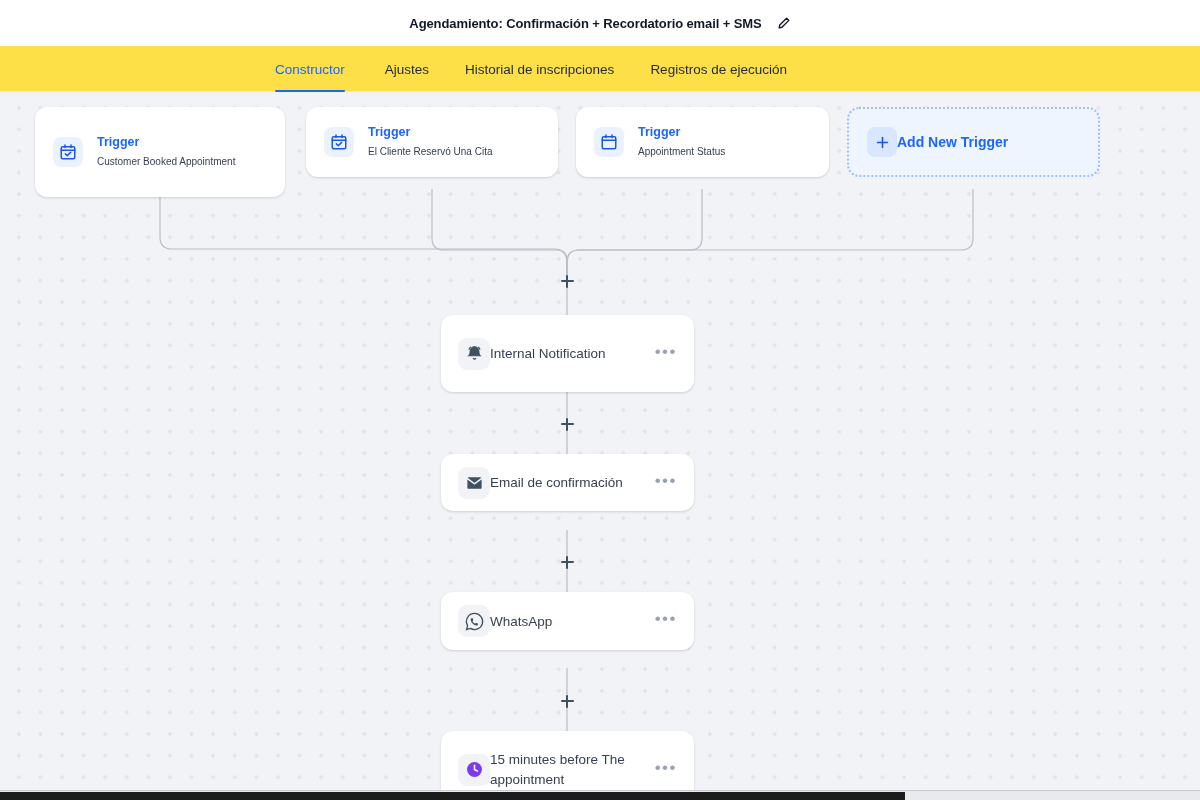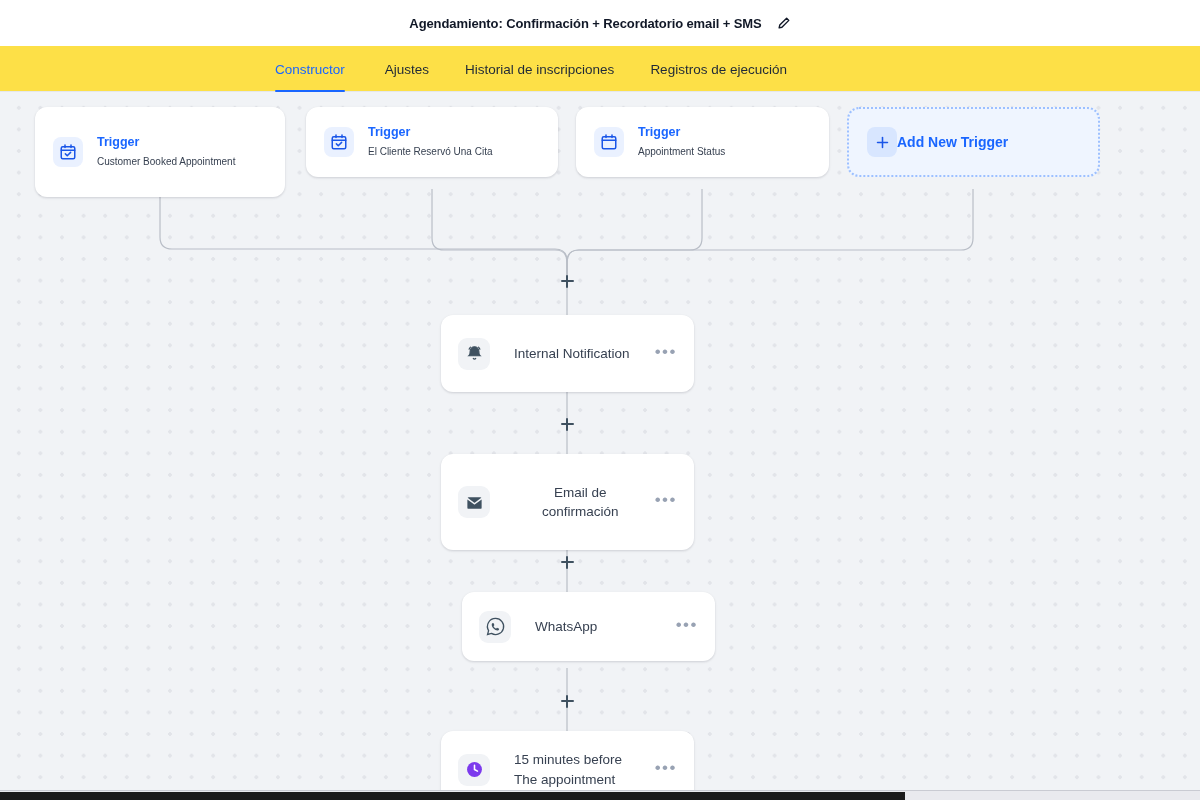--- a/index.html
+++ b/index.html
@@ -94,21 +94,21 @@
   
   .node {
     position: absolute; background: #ffffff; border-radius: 12px;
     box-shadow: 0 1px 3px rgba(16,24,40,0.10), 0 1px 2px rgba(16,24,40,0.06);
     display: flex; align-items: center; padding: 0 17px; cursor: pointer;
   }
   .node .icon-tile {
     width: 32px; height: 32px; border-radius: 9px; background: #f1f3f6;
   }
   .node-label {
-    flex: 1; margin-left: 24px; font-size: 13.5px; color: #374151;
+    flex: 1; margin-left: 0; font-size: 13.5px; color: #374151;
     line-height: 19px;
   }
   .node-label.two-line { line-height: 20px; }
   .dots {
     color: #98a2b3; font-size: 17px; letter-spacing: 1.5px;
     line-height: 10px; margin-left: 8px; cursor: pointer;
     flex: 0 0 auto; padding-bottom: 4px;
   }
   .clock-tile { background: #f1f3f6 !important; }
 
@@ -249,34 +249,34 @@
           <path d="M5.2 6.6a7 7 0 0 1 1.8-2.6" fill="none" stroke-width="1.5"></path>
           <path d="M18.8 6.6a7 7 0 0 0-1.8-2.6" fill="none" stroke-width="1.5"></path>
         </svg>
       </span>
       <span class="node-label">Internal Notification</span>
       <span class="dots">•••</span>
     </div>
 
     <div class="plus" style="left:559px; top:324px;"></div>
 
-    <div class="node" style="left:441px; top:362px; width:253px; height:96px;text-align:center;">
+    <div class="node" style="left:441px; top:362px; width:253px; height:57px;">
       <span class="icon-tile">
         <svg width="19" height="19" viewBox="0 0 24 24" fill="#3f5160">
           <path d="M3 8.2v10.3a1.5 1.5 0 0 0 1.5 1.5h15a1.5 1.5 0 0 0 1.5-1.5V8.2l-8.3 6.1a1.2 1.2 0 0 1-1.4 0z"></path>
           <path d="M20.6 6.1 12.7 12a1.2 1.2 0 0 1-1.4 0L3.4 6.1A1.5 1.5 0 0 1 4.6 5.4h14.8a1.5 1.5 0 0 1 1.2.7z"></path>
         </svg>
       </span>
       <span class="node-label">Email de confirmación</span>
       <span class="dots">•••</span>
     </div>
 
     <div class="plus" style="left:559px; top:462px;"></div>
 
-    <div class="node" style="left:462px; top:500px; width:253px; height:69px;">
+    <div class="node" style="left:441px; top:500px; width:253px; height:58px;">
       <span class="icon-tile">
         <svg width="21" height="21" viewBox="0 0 24 24" fill="none" stroke="#3f5160" stroke-width="1.5">
           <path d="M12 2.8a9.2 9.2 0 0 0-7.9 13.9L2.9 21.1l4.5-1.2A9.2 9.2 0 1 0 12 2.8z"></path>
           <path d="M9.1 8.1c.3-.1.6 0 .8.4l.7 1.5c.1.3 0 .6-.2.8l-.5.5c-.1.2-.1.4 0 .6a6.5 6.5 0 0 0 2.4 2.4c.2.1.4.1.6 0l.5-.5c.2-.2.5-.3.8-.2l1.5.7c.4.2.5.5.4.8-.2.8-1 1.4-1.9 1.4-2.9 0-6.5-3.6-6.5-6.5 0-.9.6-1.7 1.4-1.9z" fill="#3f5160" stroke="none"></path>
         </svg>
       </span>
       <span class="node-label">WhatsApp</span>
       <span class="dots">•••</span>
     </div>
 

